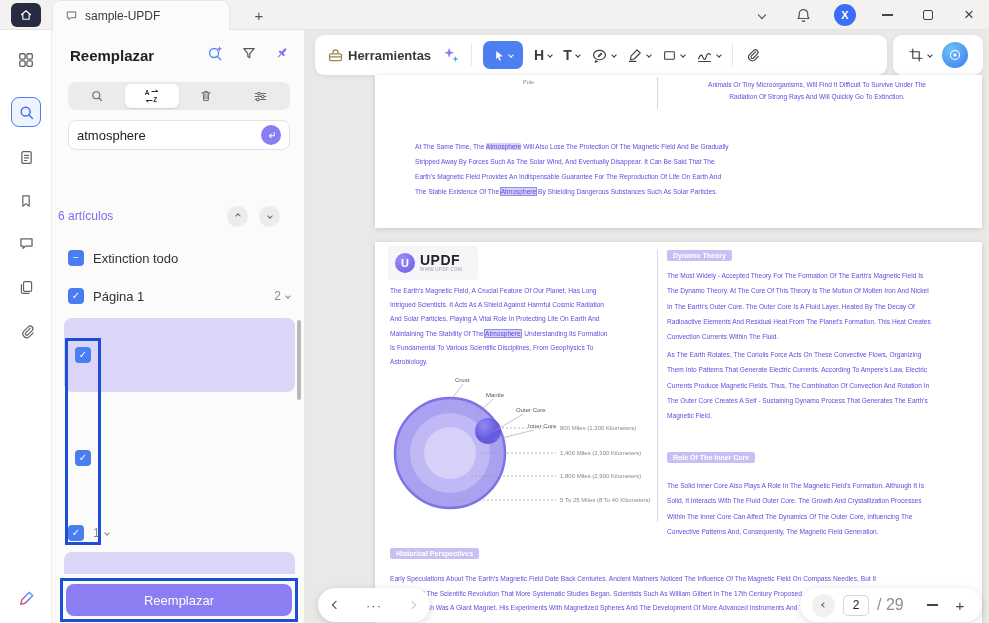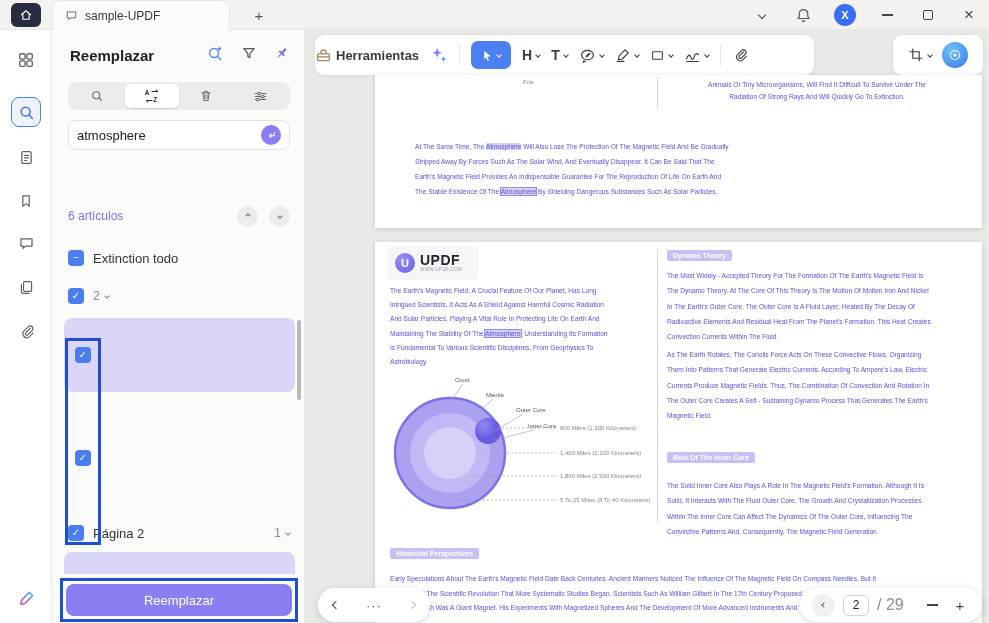--- a/index.html
+++ b/index.html
@@ -28,39 +28,39 @@
   .panel{position:absolute;left:52px;top:30px;width:253px;height:593px;background:#fbfbfa;border-right:1px solid #e8e8e8}
   .panel-title{position:absolute;left:18px;top:17px;font-size:15px;font-weight:bold;color:#1f1f1f}
   .ph-icons{position:absolute;right:14px;top:14px;display:flex;gap:17px;align-items:center}
   .seg{position:absolute;left:16px;top:52px;width:222px;height:28px;background:#ebebea;border-radius:8px;display:flex;padding:2px}
   .seg-cell{flex:1;display:flex;align-items:center;justify-content:center;border-radius:6px;color:#666}
   .seg-cell.active{background:#fff;box-shadow:0 1px 2px rgba(0,0,0,.12);color:#222}
   .inp{position:absolute;left:16px;width:222px;height:30px;background:#fff;border:1px solid #e2e2e1;border-radius:8px;display:flex;align-items:center;padding:0 8px;gap:6px}
   .inp input{border:none;outline:none;flex:1;font-size:13px;color:#222;font-family:"Liberation Sans",sans-serif;background:transparent;min-width:0}
   .inp input::placeholder{color:#9d9d9d}
   .go-btn{width:20px;height:20px;border-radius:50%;background:#8a7ef2;display:flex;align-items:center;justify-content:center;flex:none}
-  .count-row{position:absolute;left:16px;top:175px;width:222px;height:22px;display:flex;align-items:center}
+  .count-row{position:absolute;left:6px;top:175px;width:222px;height:22px;display:flex;align-items:center}
   .count-label{font-size:12px;color:#7a6ff0}
   .circ-btn{width:21px;height:21px;border-radius:50%;background:#ececeb;color:#666;display:flex;align-items:center;justify-content:center}
   .row{position:absolute;left:16px;width:222px;height:22px;display:flex;align-items:center;gap:9px;font-size:13px;color:#333}
   .cb{width:16px;height:16px;border-radius:4px;background:#4a7df0;color:#fff;font-size:10px;display:flex;align-items:center;justify-content:center;flex:none;line-height:1}
   .row .grow{flex:1}
   .row .cnt{font-size:12px;color:#8a8a8a;display:flex;align-items:center;gap:5px}
   .result{position:absolute;left:12px;width:231px;border-radius:8px;display:flex;align-items:center;gap:11px;padding:8px 6px 8px 11px}
   .result.sel{background:#dbd6f8}
   .result .rtext{font-size:12.5px;line-height:16.5px;color:#2f2f33}
   .result .match{color:#7a6ff0}
   .strip{position:absolute;left:12px;top:522px;width:231px;height:22px;background:#dbd6f8;border-radius:8px 8px 0 0}
   .replace-btn{position:absolute;left:14px;top:554px;width:226px;height:32px;background:#8a7ef2;border:none;border-radius:8px;color:#fff;font-size:13px;font-family:"Liberation Sans",sans-serif}
   .anno{position:absolute;border:3px solid #1d4ed8;z-index:60;pointer-events:none}
   .panel-scroll{position:absolute;right:3px;top:290px;width:4px;height:80px;background:#b9b9b9;border-radius:2px;z-index:5}
   
   .main{position:absolute;left:305px;top:30px;width:684px;height:593px;background:#e9e9e8;overflow:hidden}
   .tbar{position:absolute;top:5px;height:40px;background:#fff;border-radius:9px;box-shadow:0 1px 4px rgba(0,0,0,.08);display:flex;align-items:center}
-  .tbar1{left:10px;width:499px;padding:0 0;gap:11px}
+  .tbar1{left:10px;width:572px;padding:0 12px;gap:11px}
   .tbar2{left:588px;width:90px;padding:0 10px;gap:10px;justify-content:center}
   .tool{display:flex;align-items:center;gap:4px;color:#3c3c43}
   .tsep{width:1px;height:22px;background:#e7e7e7}
   .cursor-pill{width:40px;height:28px;background:#4c80f1;border-radius:7px;display:flex;align-items:center;justify-content:center;gap:3px;color:#fff}
   .tool-letter{font-size:14px;font-weight:bold;color:#3c3c43}
   .tools-label{font-size:13px;font-weight:bold;color:#3a3a3a}
   .blue-ball{width:26px;height:26px;border-radius:50%;background:radial-gradient(circle at 35% 30%,#6cc1f7,#3b7bf0);display:flex;align-items:center;justify-content:center}
   
   .page{position:absolute;left:70px;width:607px;background:#fff;box-shadow:0 1px 5px rgba(0,0,0,.15)}
   .pl{position:absolute;font-size:6.6px;color:#5a50de;white-space:nowrap}
@@ -263,37 +263,37 @@
         </span>
     </div>
 
     <div class="row" style="top:217px">
       <span class="cb">−</span>
       <span>Extinction todo</span>
     </div>
 
     <div class="row" style="top:255px">
       <span class="cb">✓</span>
+      <span class="grow">Página 1</span>
       <span class="cnt">
           <span>2</span>
           <span class="chv s"></span>
         </span>
     </div>
 
     <div class="result sel" style="top:288px;height:74px">
       <span class="cb">✓</span>
     </div>
 
     <div class="result" style="top:378px;height:100px">
       <span class="cb">✓</span>
     </div>
 
     <div class="row" style="top:492px">
       <span class="cb">✓</span>
-      <span class="grow">Página 2</span>
       <span class="cnt">
           <span>1</span>
           <span class="chv s"></span>
         </span>
     </div>
 
     <div class="strip"></div>
 
     <button class="replace-btn">Reemplazar</button>
 

